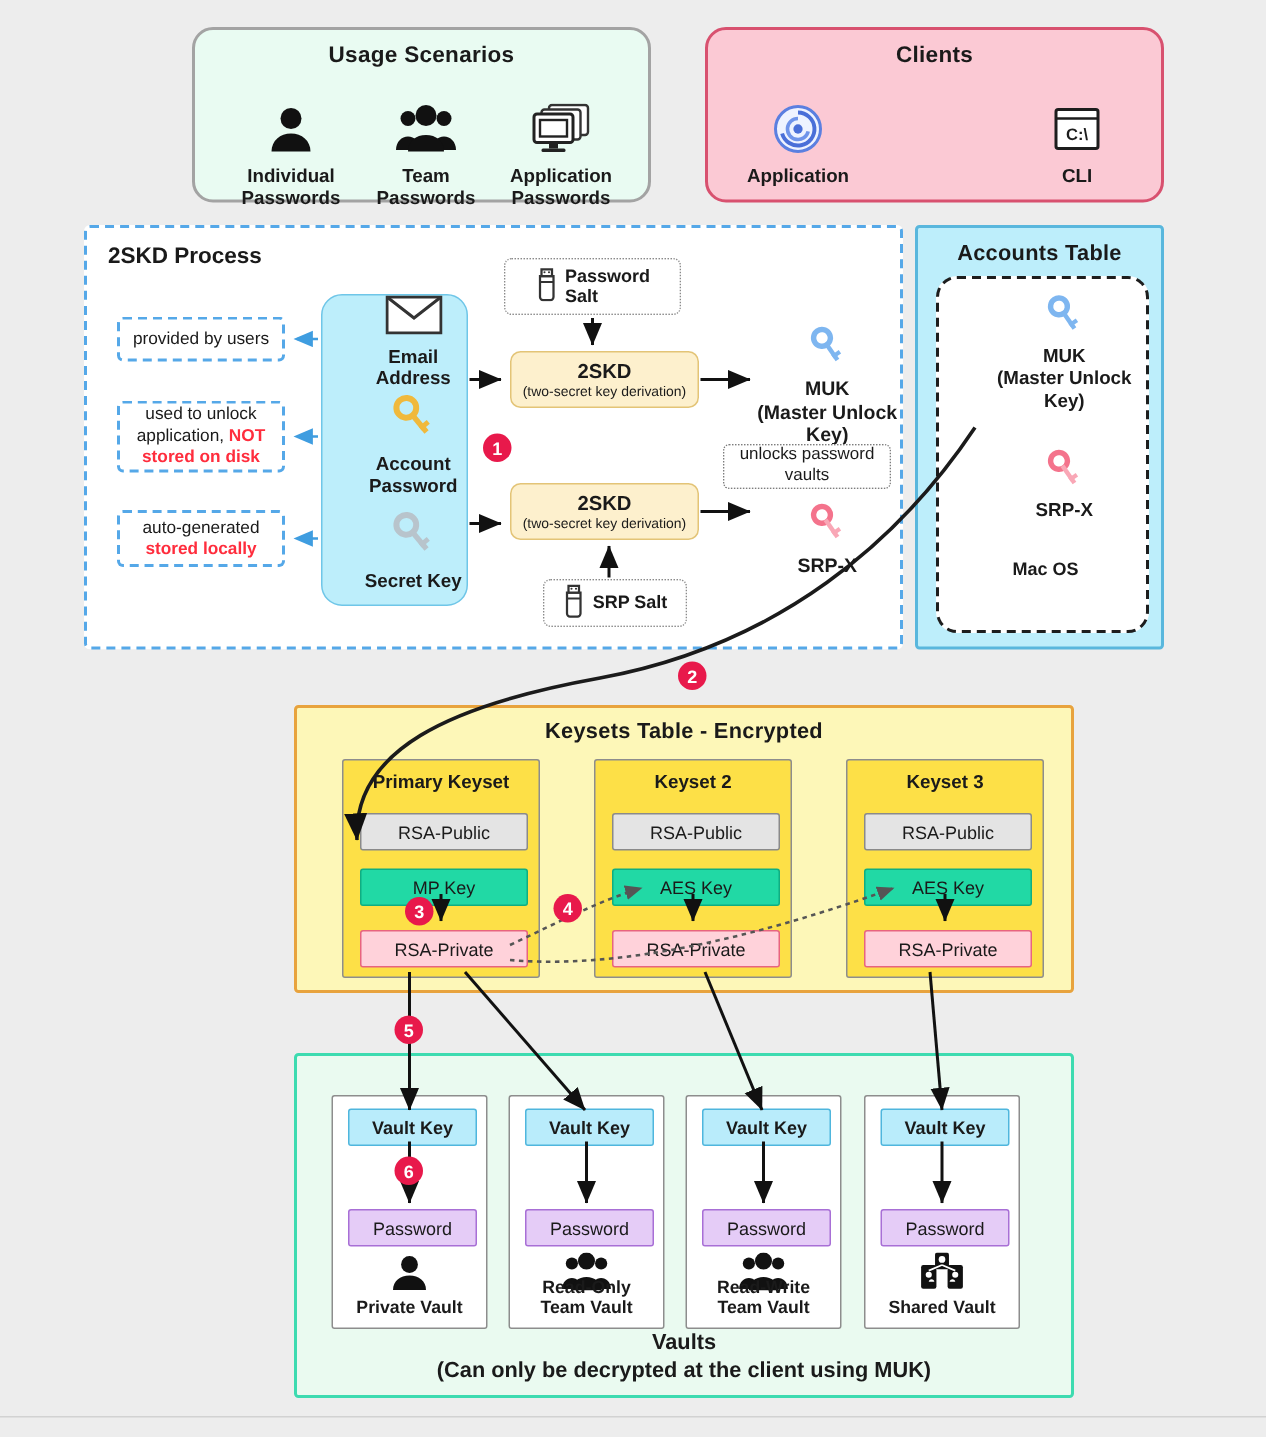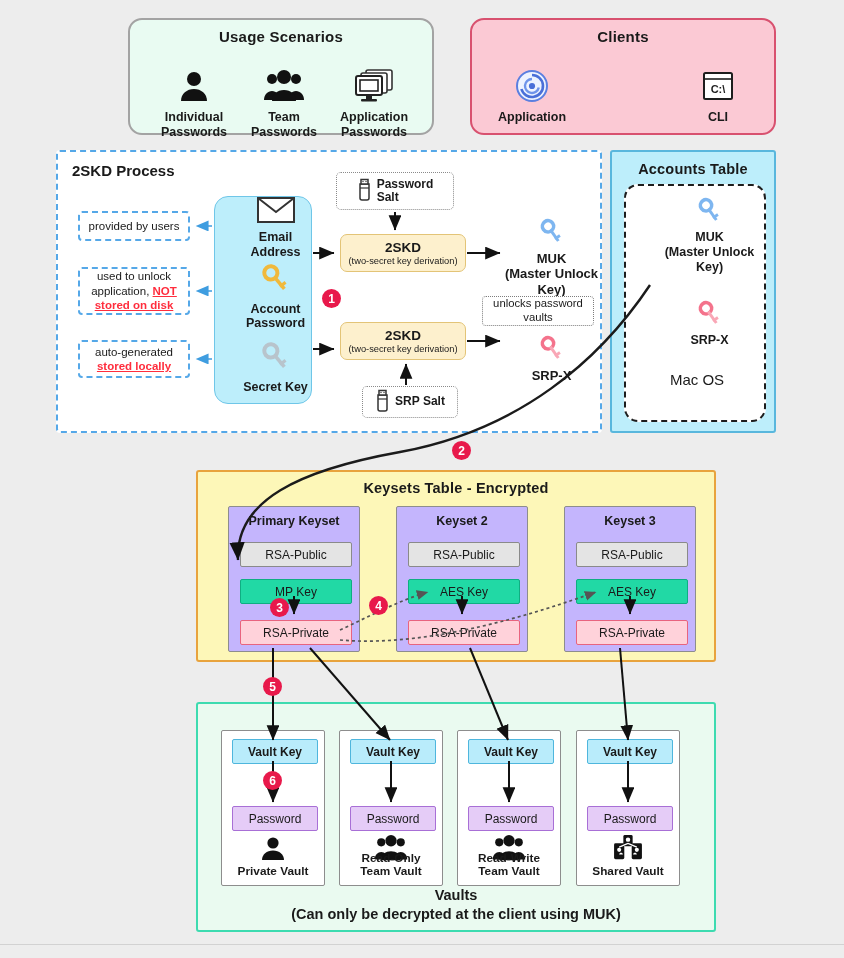--- a/index.html
+++ b/index.html
@@ -41,21 +41,21 @@
   }
   .panel-2skd > .hdr{
     position:absolute;left:14px;top:10px;font-size:15px;font-weight:bold;
   }
 
   .note-dash{
     border:2px dashed #55a8e8;border-radius:4px;background:#ffffff;
     font-size:11.5px;line-height:1.25;padding:5px 6px;
     display:flex;align-items:center;justify-content:center;text-align:center;
   }
-  .red{color:#ff2d3d;font-weight:bold;text-decoration:underline;}
+  .red{color:#ff2d3d;font-weight:bold;}
 
   .inputs-box{
     left:214px;top:196px;width:98px;height:208px;
     background:#bdeefb;border:1.5px solid #6fc6e8;border-radius:14px;
   }
   .inp-lbl{font-size:12.5px;font-weight:bold;line-height:1.15;text-align:center;}
 
   .skd-box{
     background:#fdf0cd;border:1.5px solid #e3c477;border-radius:7px;
     display:flex;flex-direction:column;align-items:center;justify-content:center;
@@ -85,21 +85,21 @@
     left:12px;top:32px;width:142px;height:238px;
     background:#fff;border:2.5px dashed #1d1d1d;border-radius:14px;
   }
 
   
   .panel-keysets{
     left:196px;top:470px;width:520px;height:192px;
     background:#fdf7b8;border:2px solid #e8a33d;border-radius:3px;
   }
   .ks-card{
-    background:#c4b5fd;border:1.5px solid #8d8d8d;border-radius:2px;
+    background:#fde047;border:1.5px solid #8d8d8d;border-radius:2px;
     position:absolute;top:506px;width:132px;height:146px;
   }
   .ks-title{font-size:12.5px;font-weight:bold;text-align:center;margin-top:7px;}
   .chip{
     position:absolute;left:11px;width:110px;height:23px;
     display:flex;align-items:center;justify-content:center;
     font-size:12px;border-radius:2px;
   }
   .chip-pub{background:#e4e4e4;border:1.5px solid #8a8a8a;top:35px;}
   .chip-key{background:#21d9a5;border:1.5px solid #0fae82;top:72px;font-weight:normal;}
@@ -377,21 +377,21 @@
         <svg width="28" height="30" viewBox="0 0 28 30">
           <g transform="rotate(-35 14 15)">
             <circle cx="14" cy="8" r="5.6" fill="none" stroke="#f4738c" stroke-width="3.6"></circle>
             <rect x="12.5" y="12" width="3" height="14" fill="#f9a7b6"></rect>
             <rect x="12.5" y="21" width="6" height="2.8" fill="#f9a7b6"></rect>
           </g>
         </svg>
       </span>
       <div class="out-lbl" style="font-size:12.5px;">SRP-X</div>
     </div>
-    <div class="abs ctr" style="left:0;top:182px;width:142px;height:22px;font-size:15px;font-weight:normal;">Mac OS</div>
+    <div class="abs ctr" style="left:0;top:182px;width:142px;height:22px;font-size:12px;font-weight:bold;">Mac OS</div>
   </div>
 </div>
 
 <div class="abs panel-keysets">
   <div class="panel-title" style="top:8px;font-size:14.5px;">Keysets Table - Encrypted</div>
 </div>
 
 <div class="abs ks-card" style="left:228px;">
   <div class="ks-title">Primary Keyset</div>
   <div class="chip chip-pub">RSA-Public</div>

